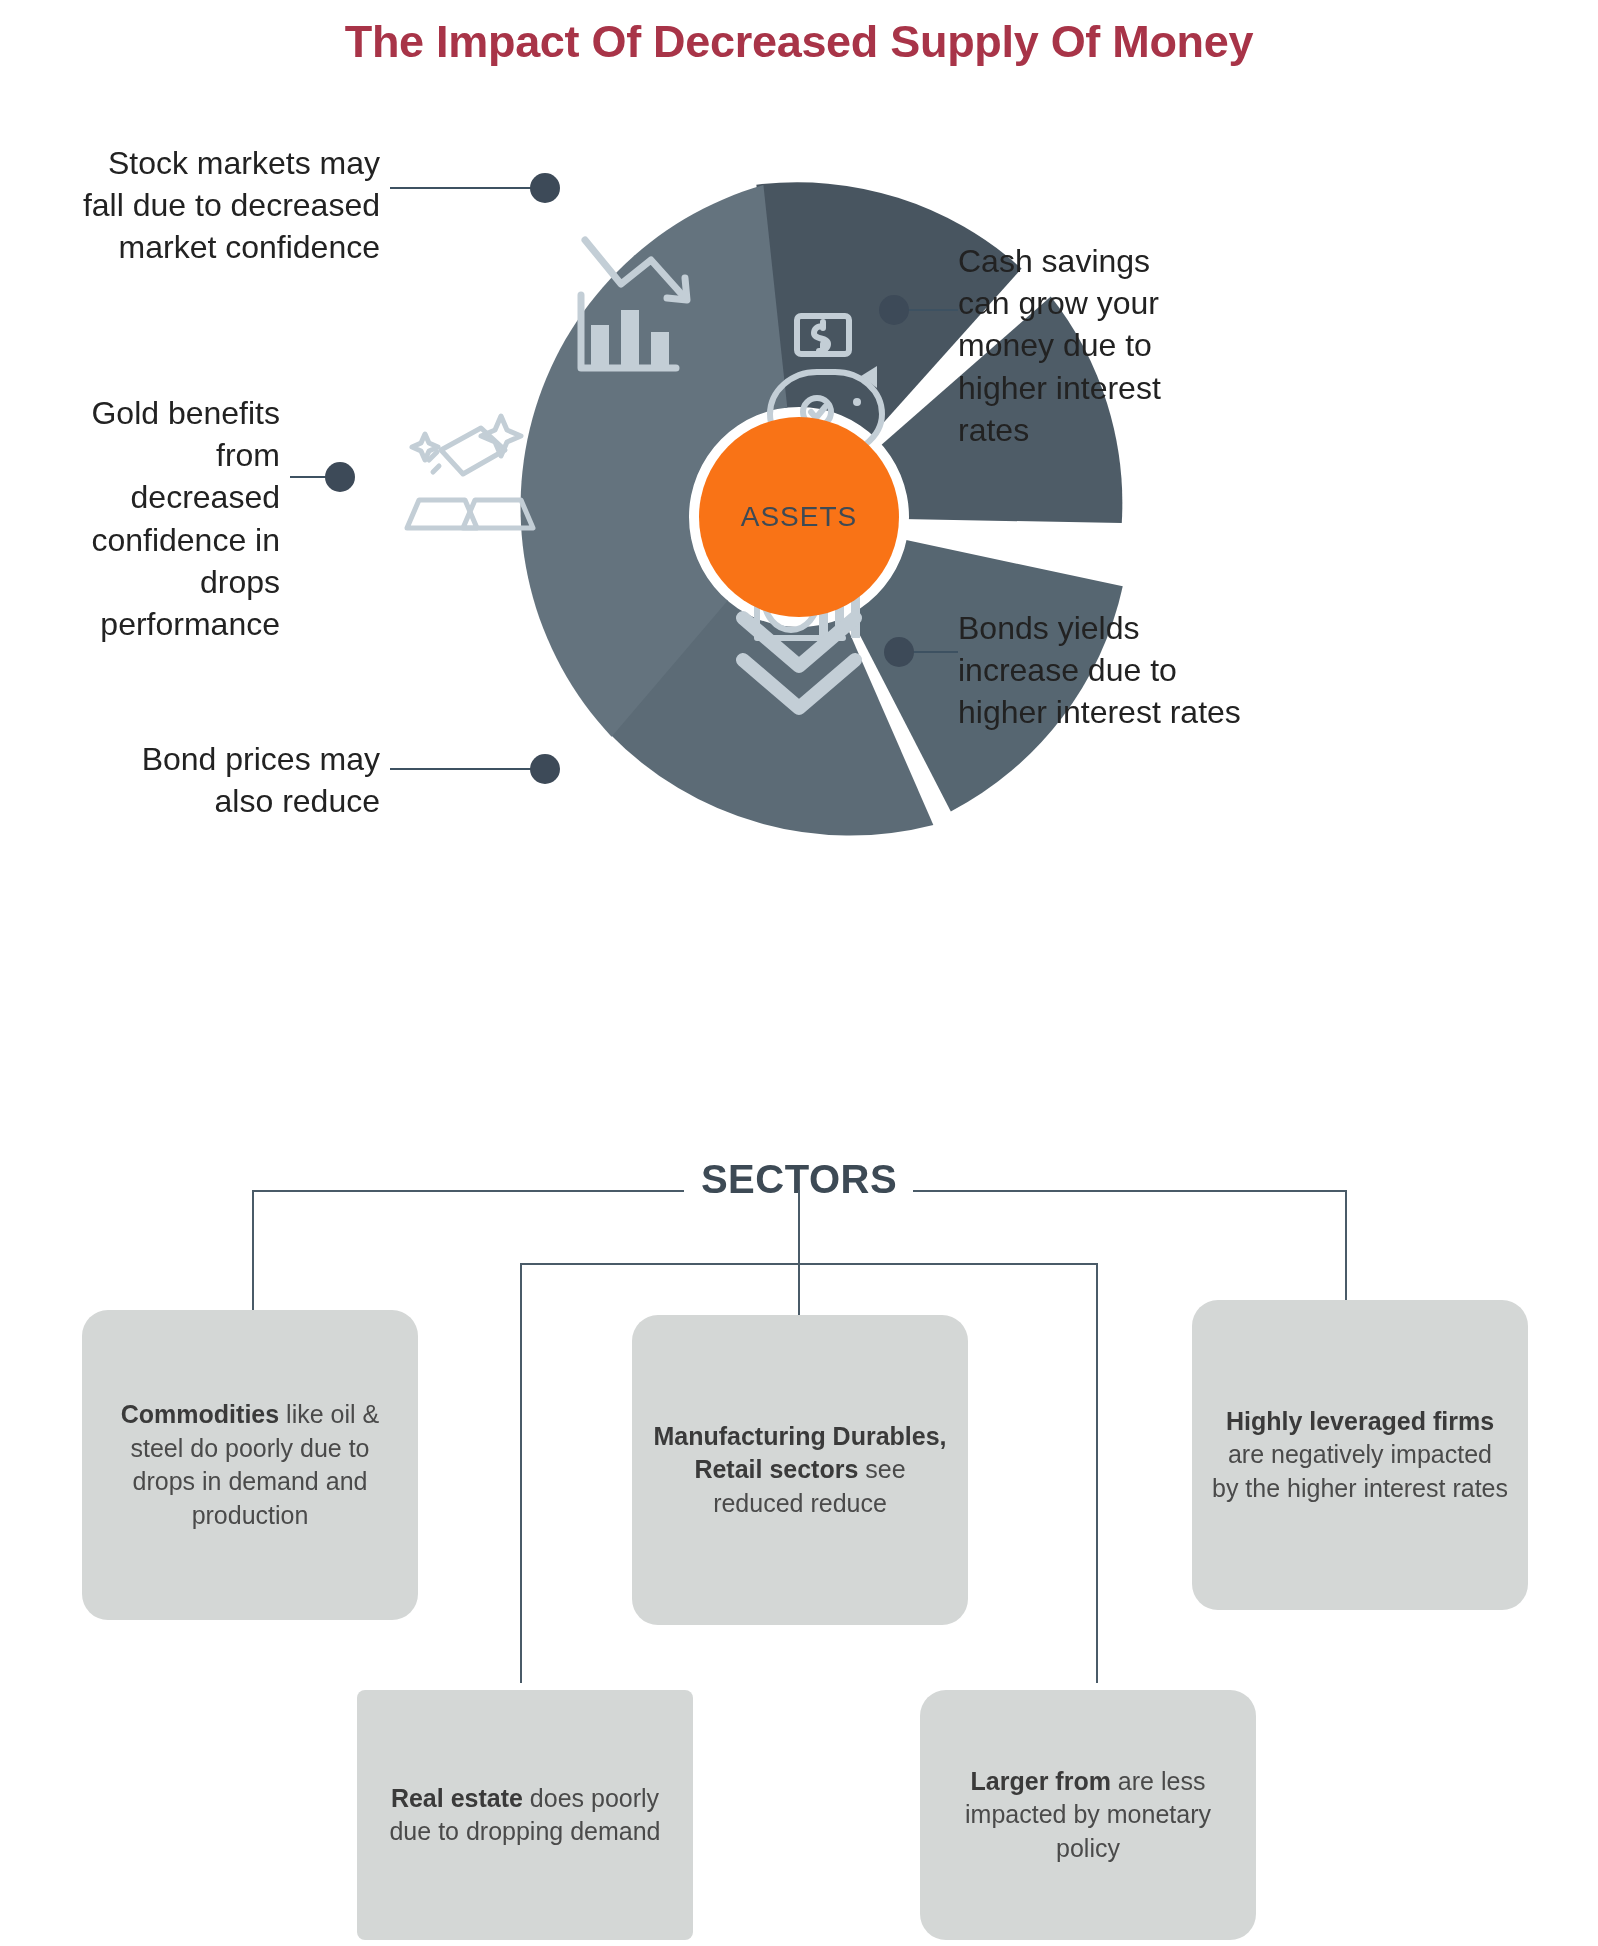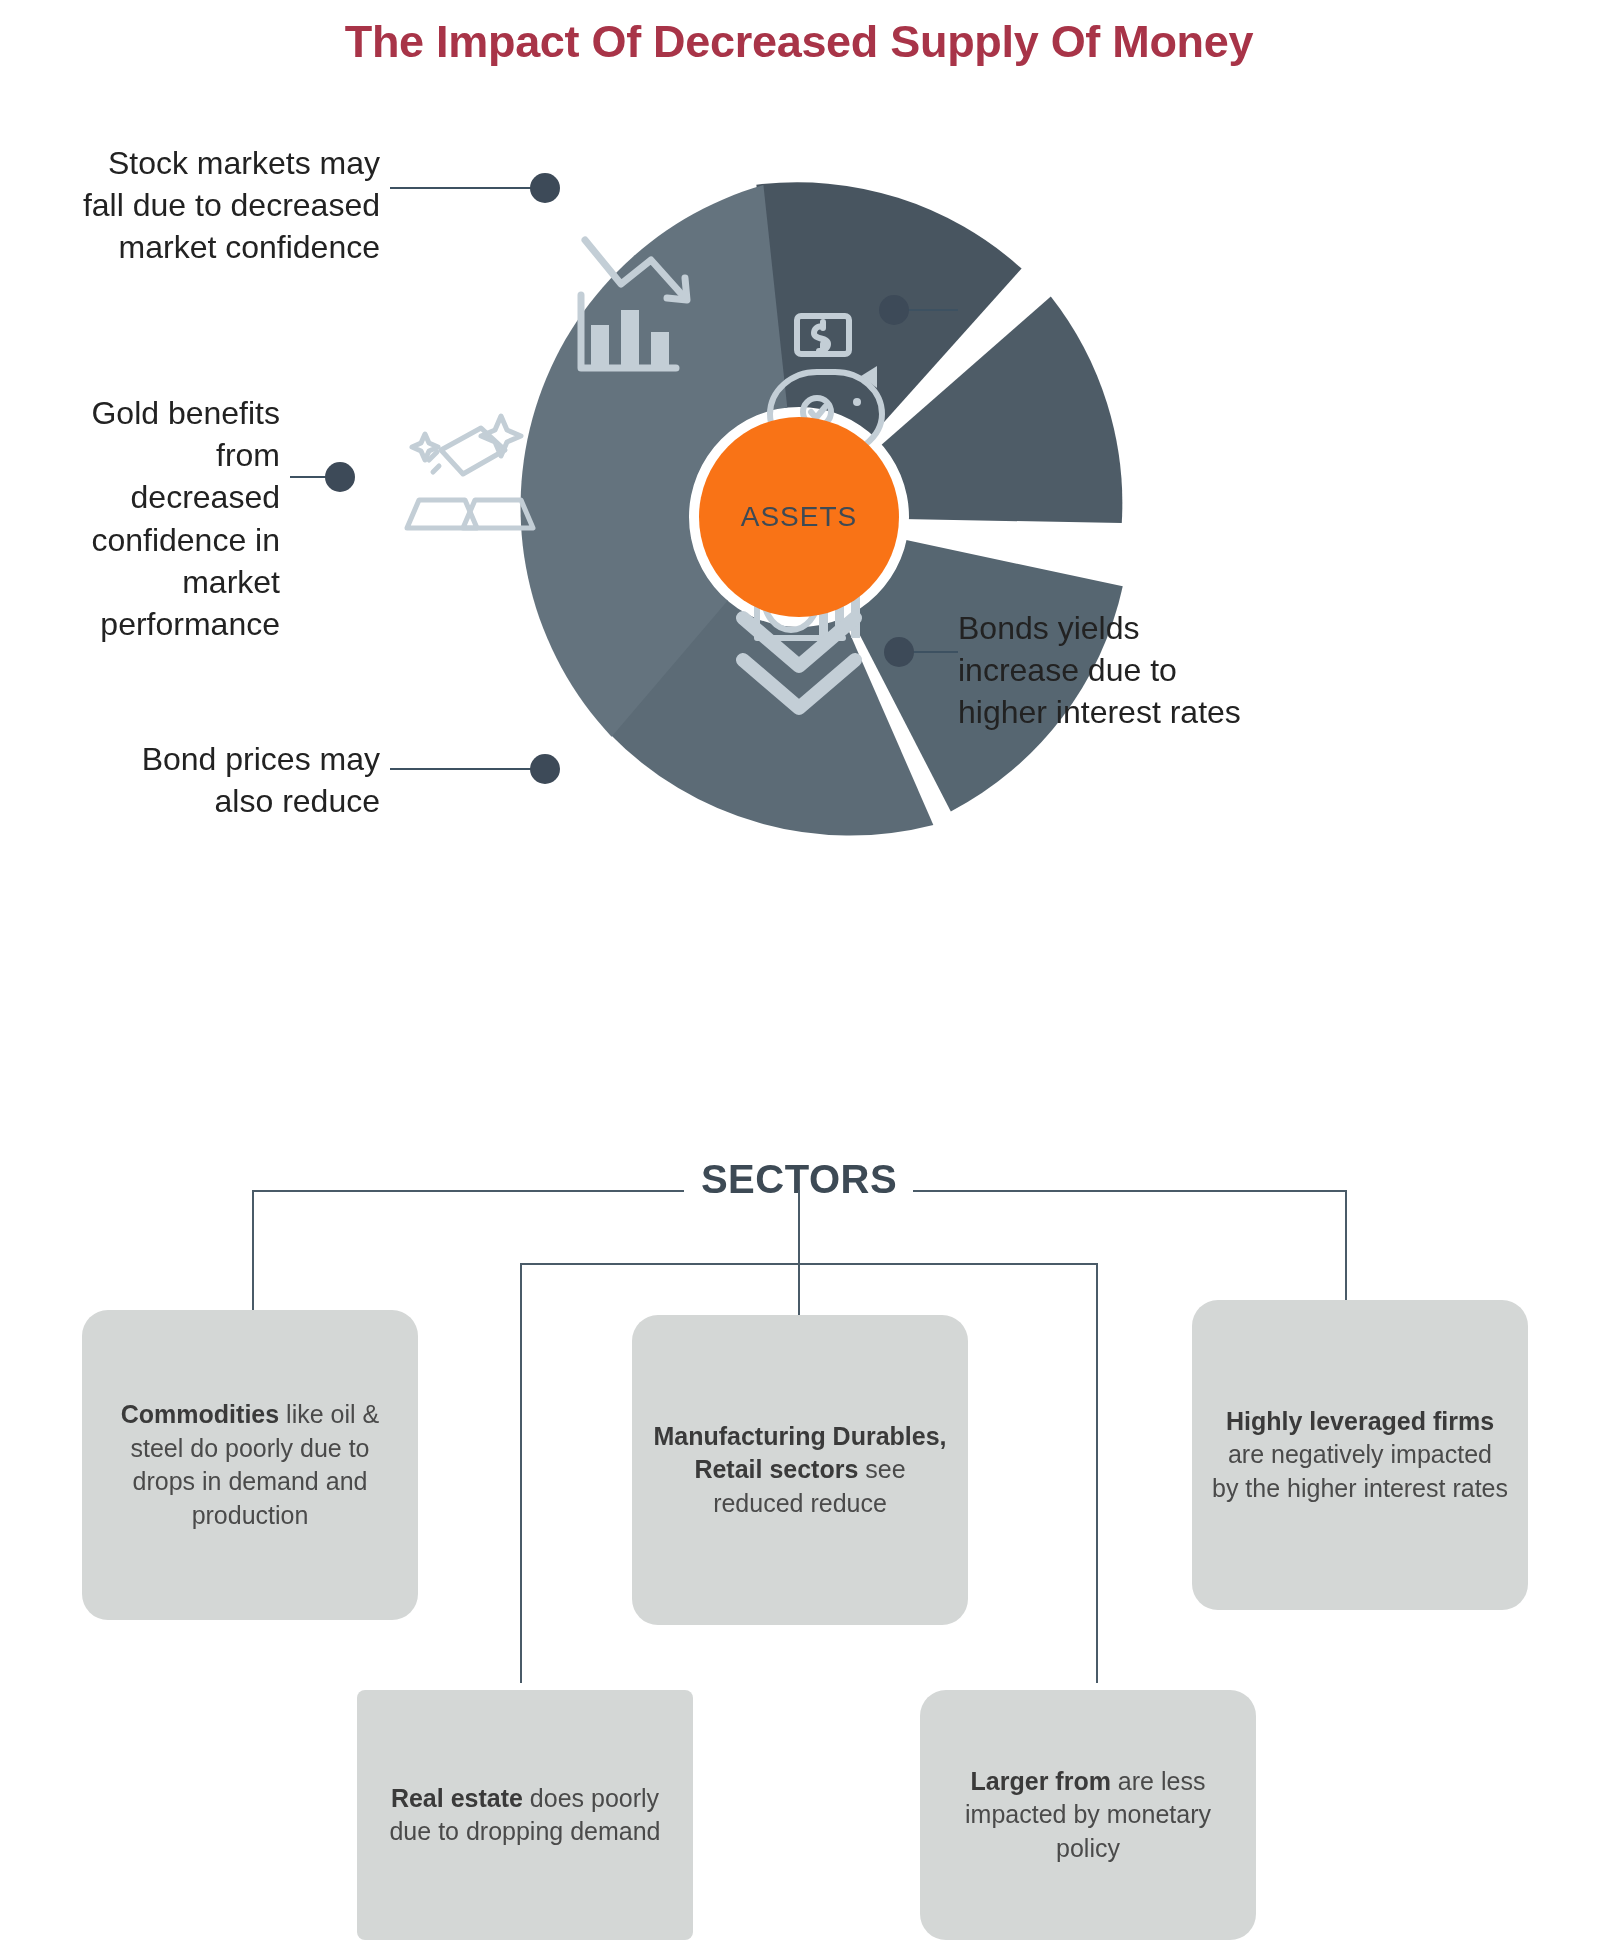--- a/index.html
+++ b/index.html
@@ -151,32 +151,33 @@
         <path d="M26,314 l4,9 l9,4 l-9,4 l-4,9 l-4,-9 l-9,-4 l9,-4 z"></path>
       </g>
     </svg>
 
     <div class="hub">ASSETS</div>
 
     <div class="callout left" style="left:70px; top:22px; width:310px;">Stock markets may fall due to decreased market confidence</div>
     <div class="lead-line" style="left:390px; top:67px; width:155px;"></div>
     <div class="dot" style="left:530px; top:53px;"></div>
 
+    <div class="callout right" style="left:958px; top:120px; width:245px;">Cash savings can grow your money due to higher interest rates</div>
     <div class="lead-line" style="left:900px; top:189px; width:58px;"></div>
     <div class="dot" style="left:879px; top:175px;"></div>
 
     <div class="callout right" style="left:958px; top:487px; width:290px;">Bonds yields increase due to higher interest rates</div>
     <div class="lead-line" style="left:905px; top:531px; width:53px;"></div>
     <div class="dot" style="left:884px; top:517px;"></div>
 
     <div class="callout left" style="left:110px; top:618px; width:270px;">Bond prices may also reduce</div>
     <div class="lead-line" style="left:390px; top:648px; width:155px;"></div>
     <div class="dot" style="left:530px; top:634px;"></div>
 
-    <div class="callout left" style="left:60px; top:272px; width:220px;">Gold benefits from decreased confidence in market performance</div>
+    <div class="callout left" style="left:60px; top:272px; width:220px;">Gold benefits from decreased confidence in drops performance</div>
     <div class="lead-line" style="left:290px; top:356px; width:55px;"></div>
     <div class="dot" style="left:325px; top:342px;"></div>
   </div>
 
   <div>
     <div class="sectors-title">SECTORS</div>
 
     <div class="conn h" style="left:252px; top:1190px; width:432px;"></div>
     <div class="conn h" style="left:913px; top:1190px; width:433px;"></div>
     <div class="conn v" style="left:252px; top:1190px; height:125px;"></div>

